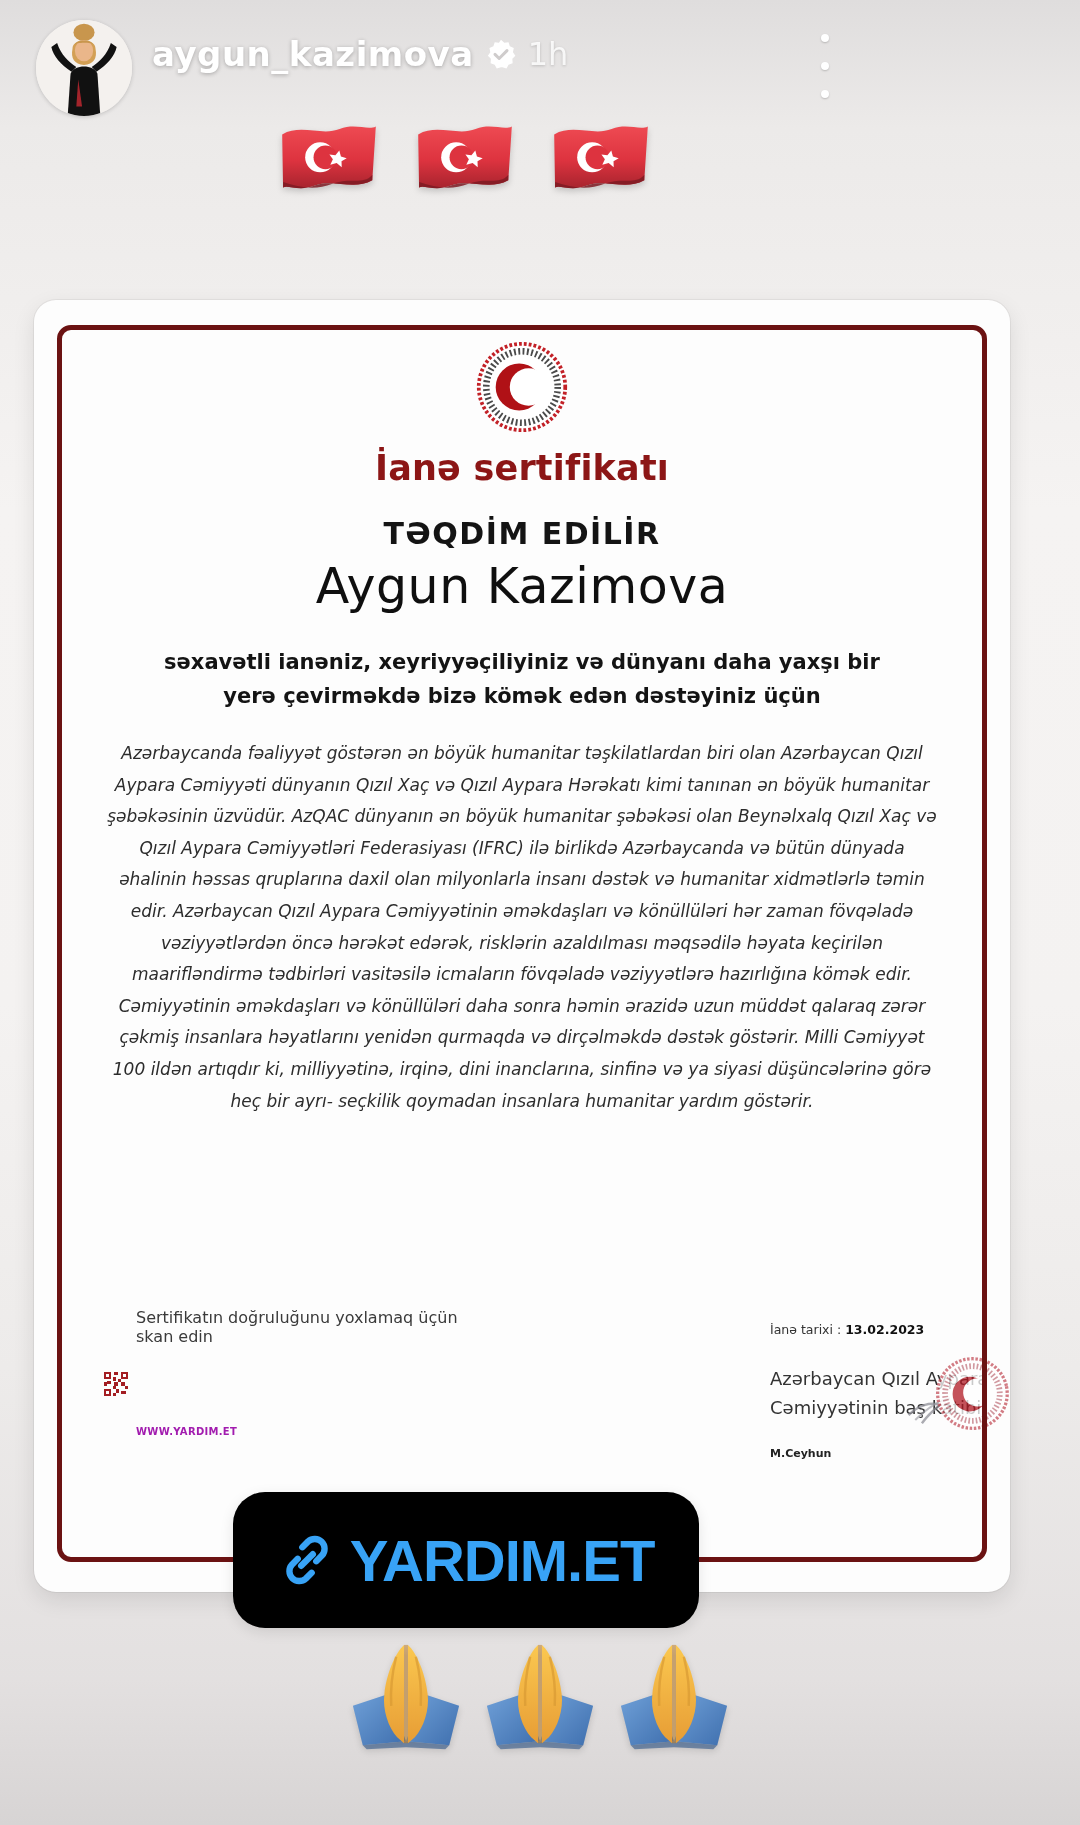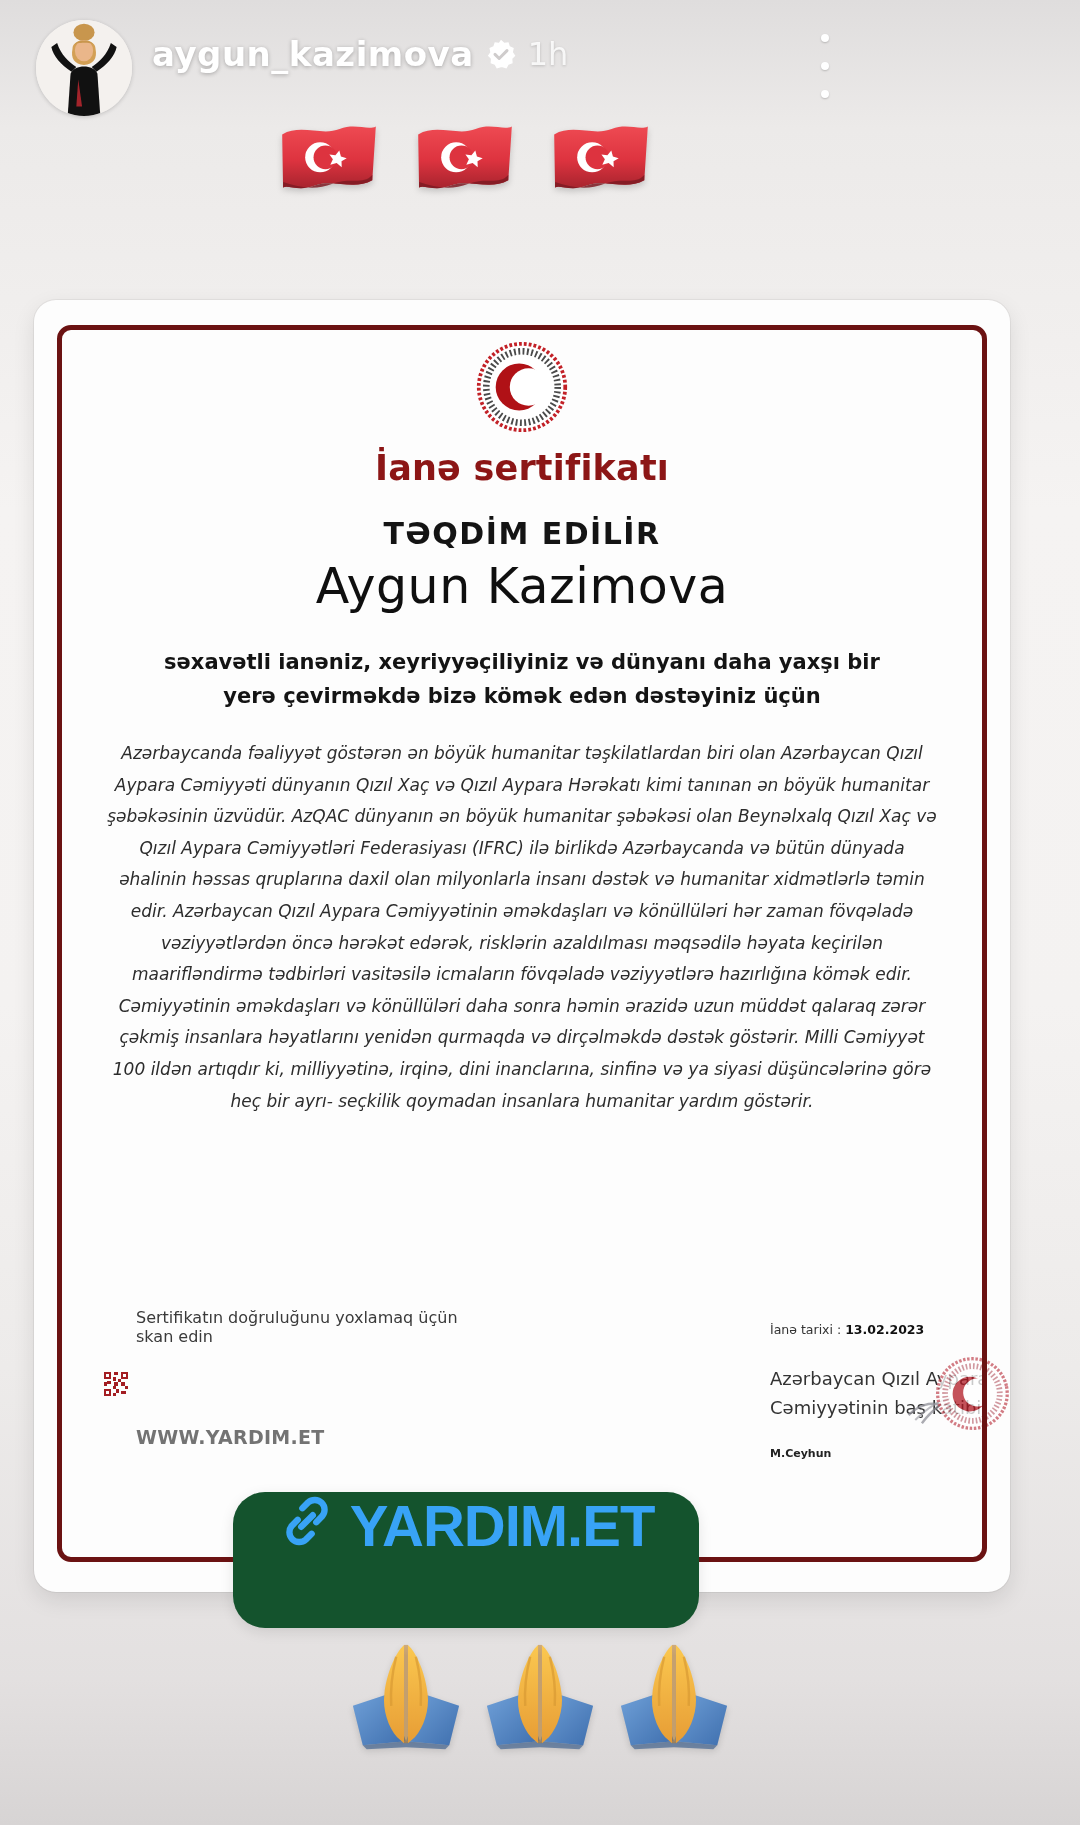--- a/index.html
+++ b/index.html
@@ -54,33 +54,33 @@
   .cert-name { position:absolute; top:258px; width:100%; font-size:49px; font-weight:500;
     color:#0f0f0f; letter-spacing:.5px; }
   .cert-subtitle { position:absolute; top:346px; left:120px; right:120px; font-size:21px;
     font-weight:600; color:#141414; line-height:1.6; }
   .cert-body { position:absolute; top:438px; left:72px; right:72px; font-size:17px;
     font-weight:500; color:#2c2c2c; line-height:1.86;font-style:italic; }
   
   .foot-left { position:absolute; left:70px; top:1008px; width:360px; text-align:left; }
   .scan-note { font-size:16px; color:#3a3a3a; margin-left:32px; }
   .qr-code { margin-top:26px; width:24px; height:24px; display:block; }
-  .website { margin-top:30px; margin-left:32px; font-size:19px; font-weight:bold;
-    color:#737373; letter-spacing:.3px; }
+  .website { margin-top:30px; margin-left:32px; font-size:10px; font-weight:bold;
+    color:#a21caf; letter-spacing:.3px; }
   .foot-right { position:absolute; left:730px; top:1022px; width:260px; text-align:left;margin-left:6px; }
   .date-line { font-size:12.5px; color:#333; }
   .date-line b { color:#111; font-weight:bold; }
   .issuer { margin-top:28px; font-size:18px; color:#333; line-height:1.6; }
   .secretary { margin-top:24px; font-size:11px; font-weight:bold; color:#222; }
   .stamp { position:absolute; left:868px; top:1048px; width:116px; height:96px;
     opacity:.9; }
   
   .link-sticker {
     position:absolute; left:233px; top:1492px; width:466px; height:136px;
-    background:#14532d; border-radius:32px; display:flex; justify-content:center;
+    background:#000000; border-radius:32px; display:flex; align-items:center; justify-content:center;
     gap:14px; box-shadow:0 4px 14px rgba(0,0,0,.10); cursor:pointer;
   }
   .link-icon { width:58px; height:58px; }
   .link-label { color:#38a3f6; font-size:58px; font-weight:bold; letter-spacing:-1px;
     font-family:"Liberation Sans","DejaVu Sans",sans-serif; }
 </style>
 </head>
 <body>
 
 <svg width="0" height="0" style="position:absolute">

